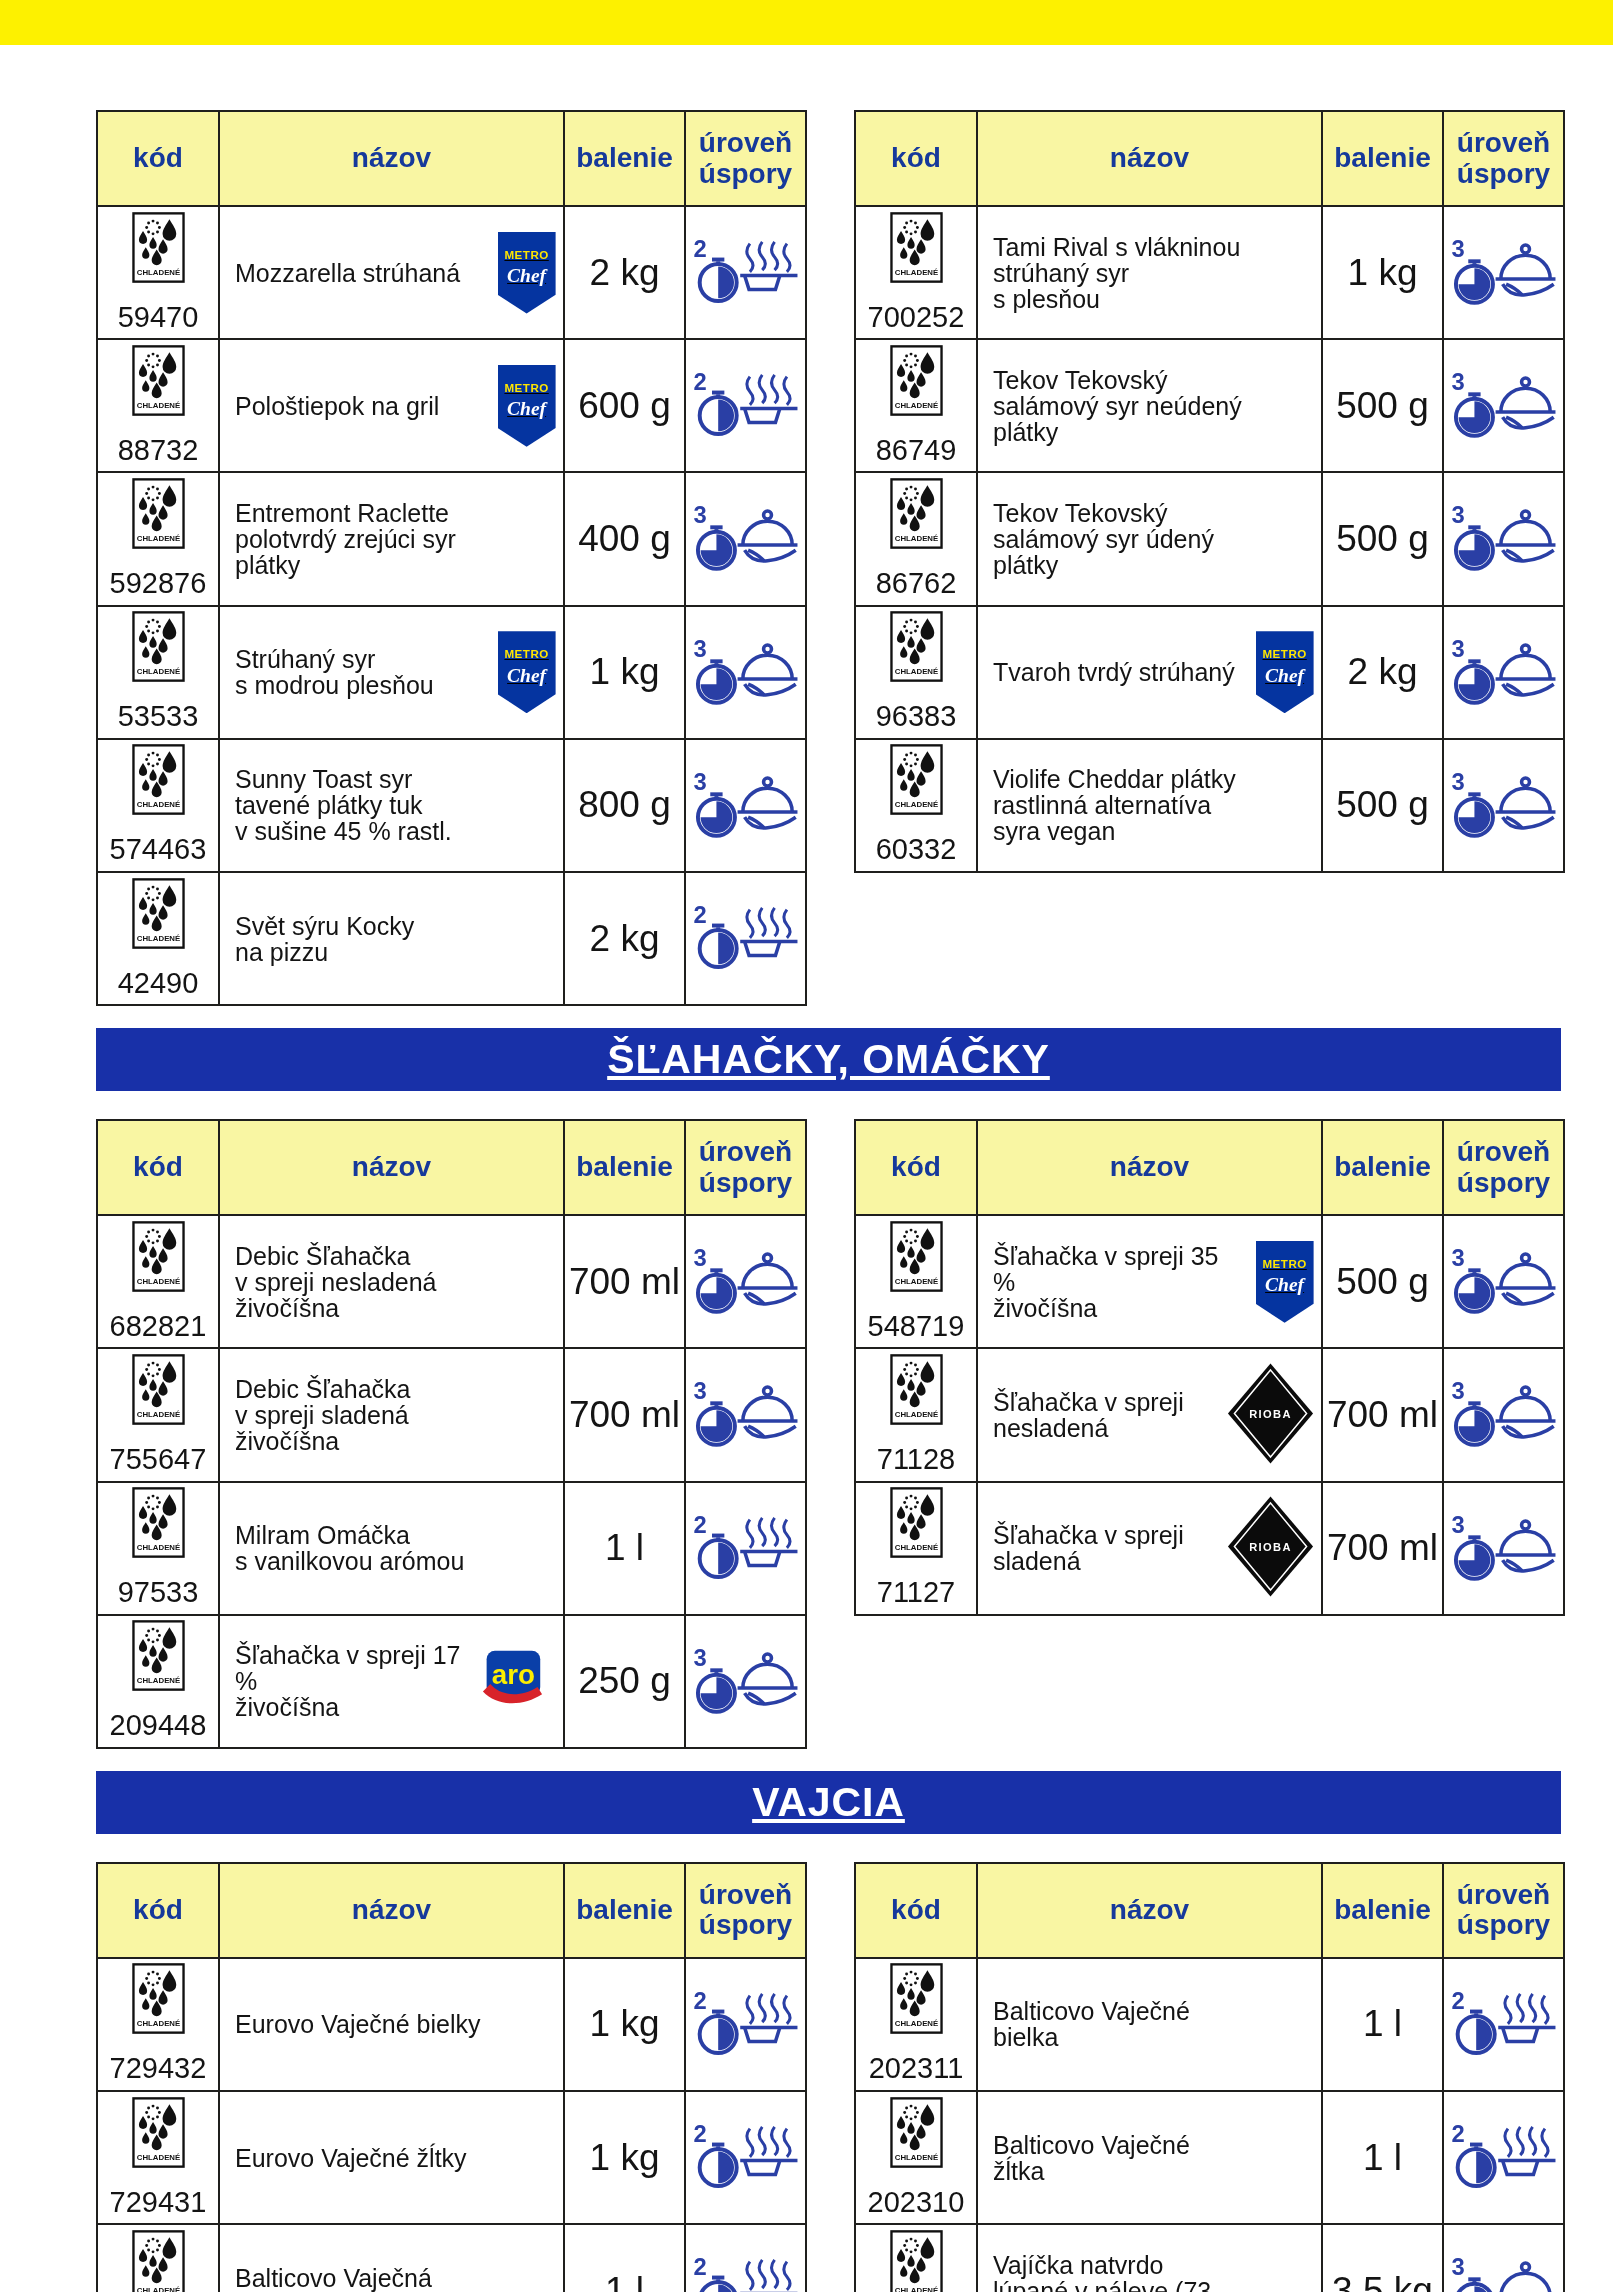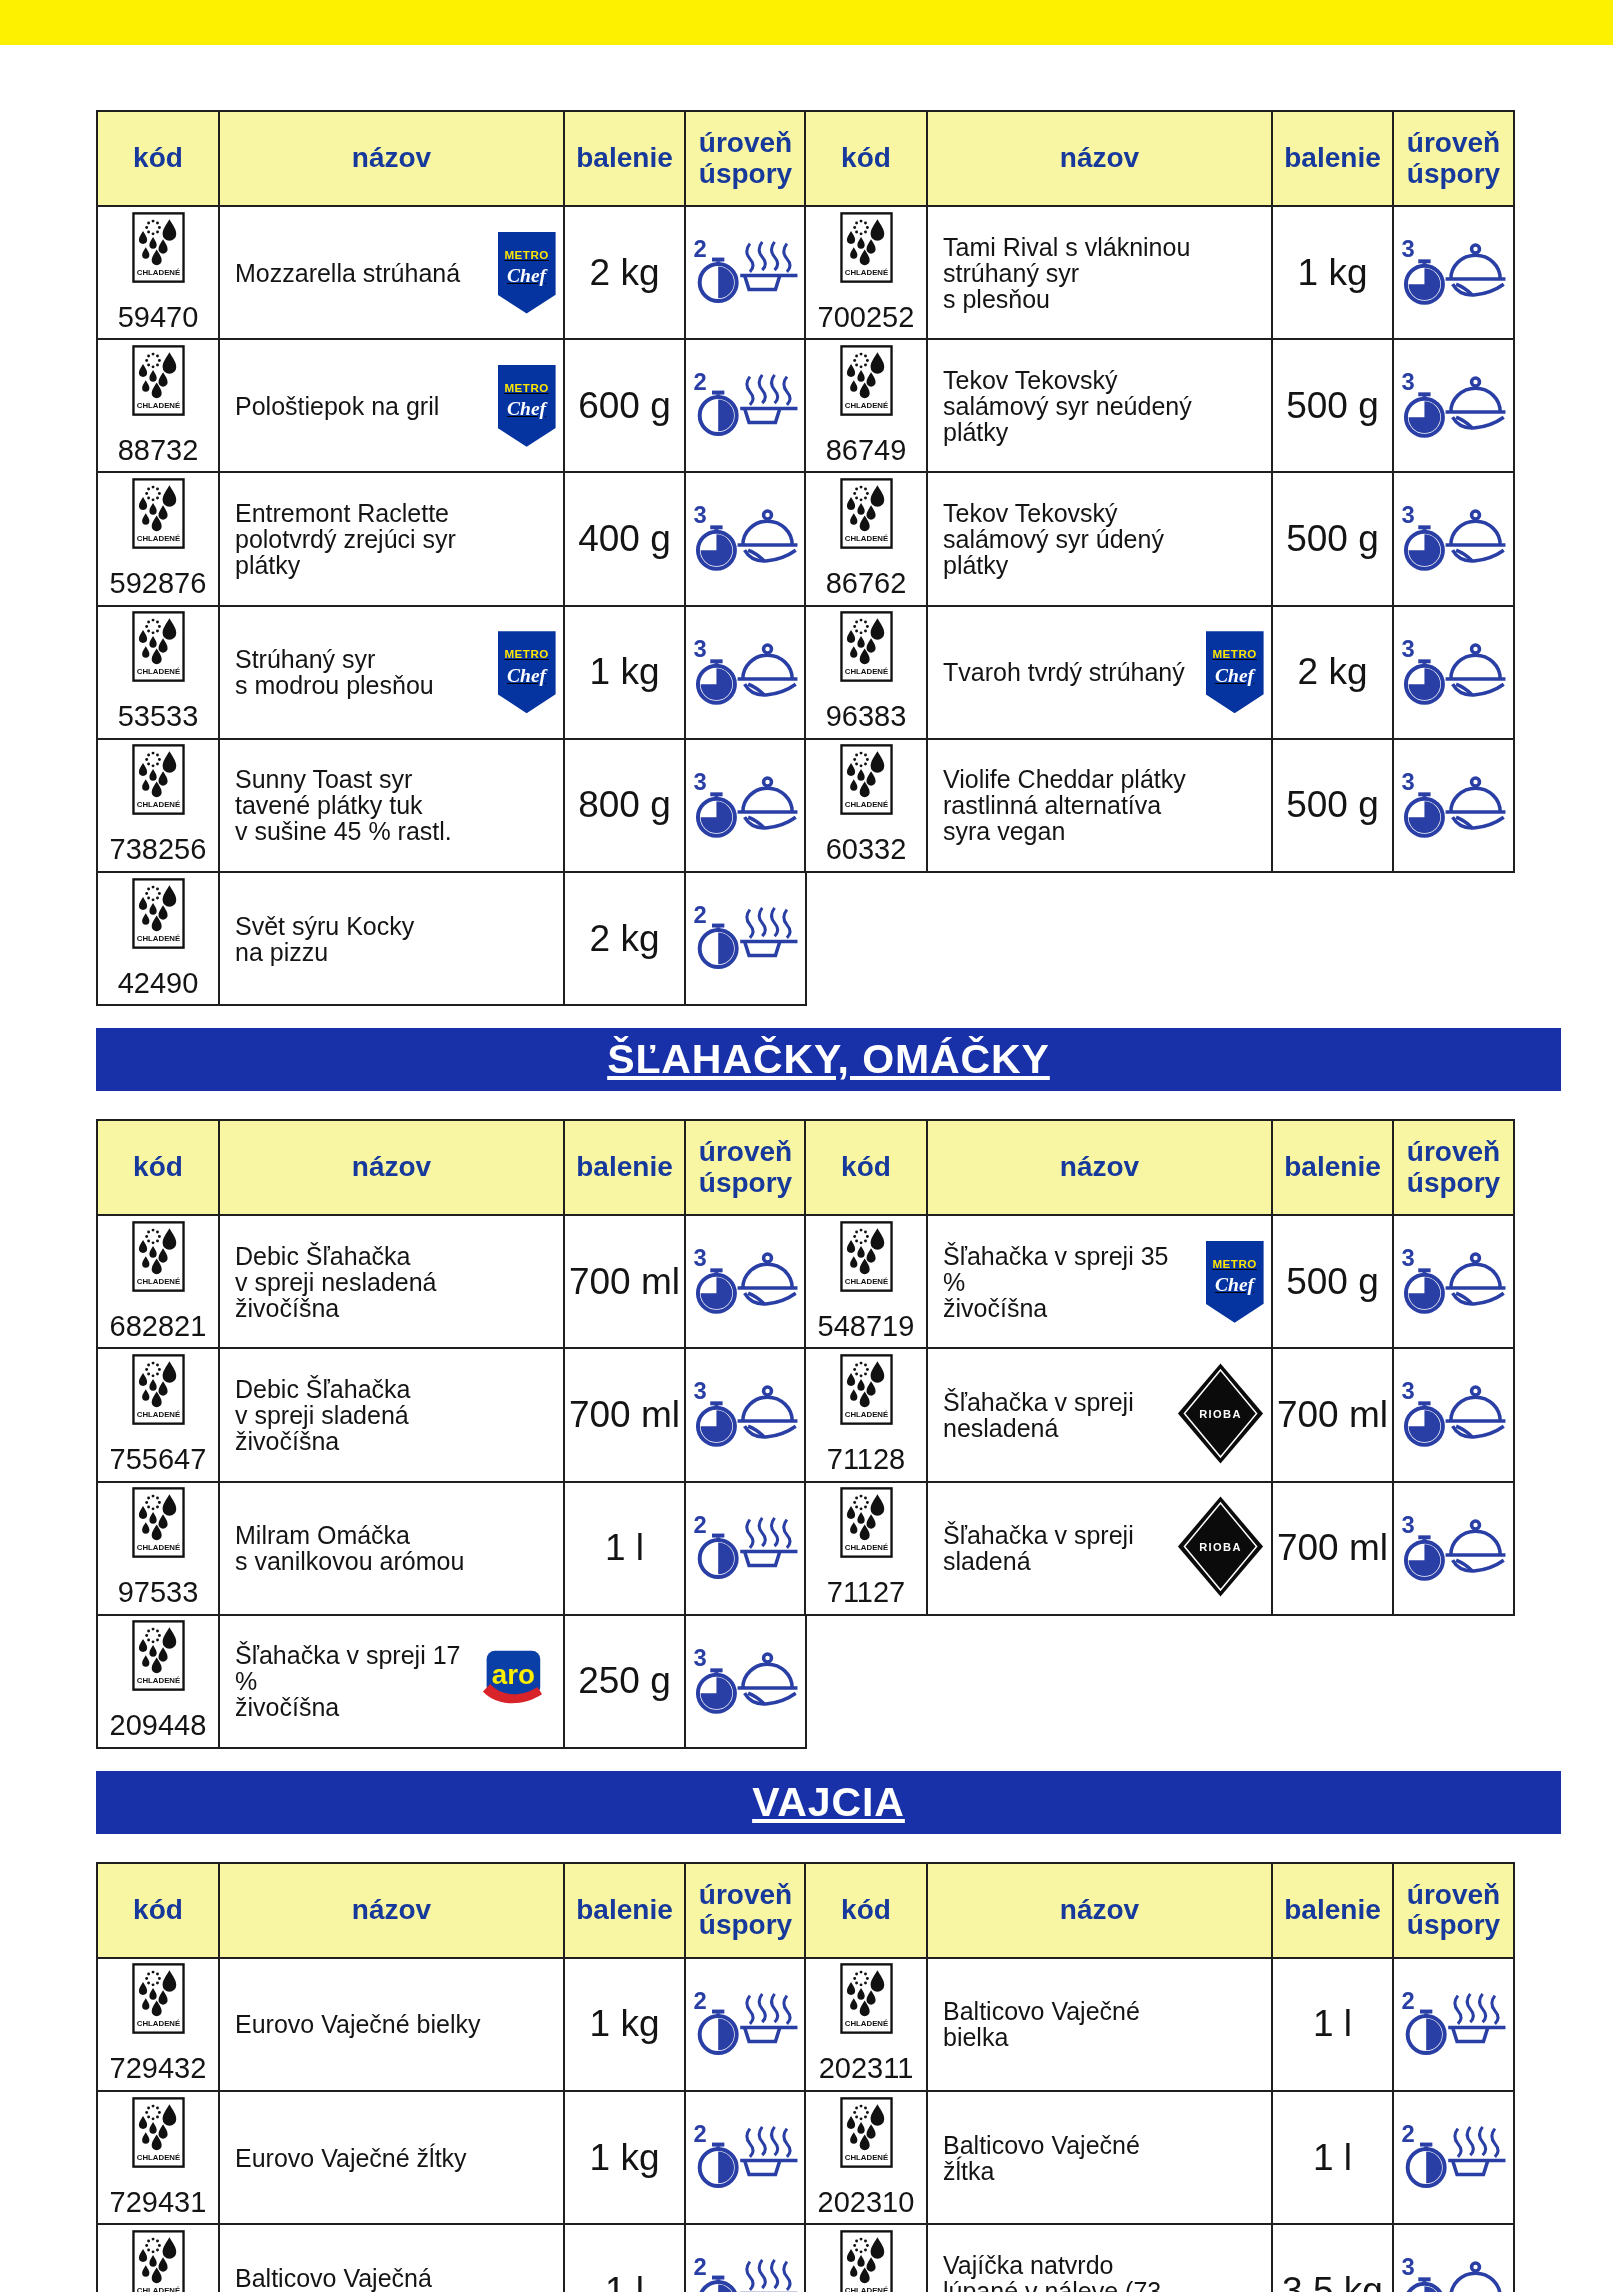--- a/index.html
+++ b/index.html
@@ -10,21 +10,21 @@
     --icon:#2a3fa5;
     --line:#1f1f1d;
     --footblue:#1e418f;
     --ink:#141414;
   }
   html,body{margin:0;padding:0;background:#e9e9e9;}
   .page{position:relative;width:1614px;height:2292px;background:#fff;overflow:hidden;
         font-family:"Liberation Sans",sans-serif;margin:0 auto;}
   .topbar{width:100%;height:45px;background:var(--topyellow);}
   #sections{padding:65px 53px 0 96px;}
-  .tables-grid{display:grid;grid-template-columns:708px 708px;align-items:start;}
+  .tables-grid{display:grid;grid-template-columns:708px 708px;column-gap:50px;align-items:start;}
   .banner{margin:22px 0 28px 0;height:63px;background:var(--banner);
           display:flex;align-items:center;justify-content:center;}
   .banner-text{color:#ffffff;font-size:41px;font-weight:bold;letter-spacing:0.9px;text-decoration:underline;}
 
   table.cat{border-collapse:collapse;width:708px;table-layout:fixed;border:2.8px solid var(--line);}
   .cat th,.cat td{border:2.2px solid var(--line);box-sizing:border-box;}
   .cat th{background:var(--yellow);color:var(--headblue);font-size:28px;font-weight:bold;
           height:95px;text-align:center;line-height:1.1;padding:0 1.9px;}
   .cat th span{white-space:pre-line;}
   .cat td{height:96px;background:#fff;vertical-align:middle;}
@@ -289,21 +289,21 @@
                     <circle cx="23.0" cy="10.0" r="1.6" fill="#111"></circle>
                     <circle cx="27.9" cy="12.1" r="1.6" fill="#111"></circle>
                     <path d="M0,-8 C2.6,-3.6 5,-0.6 5,2.8 A5,5 0 1,1 -5,2.8 C-5,-0.6 -2.6,-3.6 0,-8" transform="translate(41,20) scale(1.5)" fill="#111"></path>
                     <path d="M0,-8 C2.6,-3.6 5,-0.6 5,2.8 A5,5 0 1,1 -5,2.8 C-5,-0.6 -2.6,-3.6 0,-8" transform="translate(12,28) scale(0.9)" fill="#111"></path>
                     <path d="M0,-8 C2.6,-3.6 5,-0.6 5,2.8 A5,5 0 1,1 -5,2.8 C-5,-0.6 -2.6,-3.6 0,-8" transform="translate(23,34) scale(0.8)" fill="#111"></path>
                     <path d="M0,-8 C2.6,-3.6 5,-0.6 5,2.8 A5,5 0 1,1 -5,2.8 C-5,-0.6 -2.6,-3.6 0,-8" transform="translate(34,38) scale(1)" fill="#111"></path>
                     <path d="M0,-8 C2.6,-3.6 5,-0.6 5,2.8 A5,5 0 1,1 -5,2.8 C-5,-0.6 -2.6,-3.6 0,-8" transform="translate(15,45) scale(0.8)" fill="#111"></path>
                     <path d="M0,-8 C2.6,-3.6 5,-0.6 5,2.8 A5,5 0 1,1 -5,2.8 C-5,-0.6 -2.6,-3.6 0,-8" transform="translate(27,50) scale(1.1)" fill="#111"></path>
                     <text x="29" y="69" text-anchor="middle" font-size="8.6" font-weight="bold" fill="#111" font-family="Liberation Sans, sans-serif">CHLADENÉ</text>
                   </svg>
-                  <div class="code">738256</div>
+                  <div class="code">574463</div>
                 </div>
               </td>
               <td class="nazov">
                 <span class="name">Sunny Toast syr
 tavené plátky tuk
 v sušine 45 % rastl.</span>
               </td>
               <td class="balenie"><span>800 g</span></td>
               <td class="uroven"><svg viewBox="0 0 126 86" width="111" height="76">
                   <text x="4" y="27" font-size="27" font-weight="bold" fill="#2a3fa5" font-family="Liberation Sans, sans-serif">3</text>

